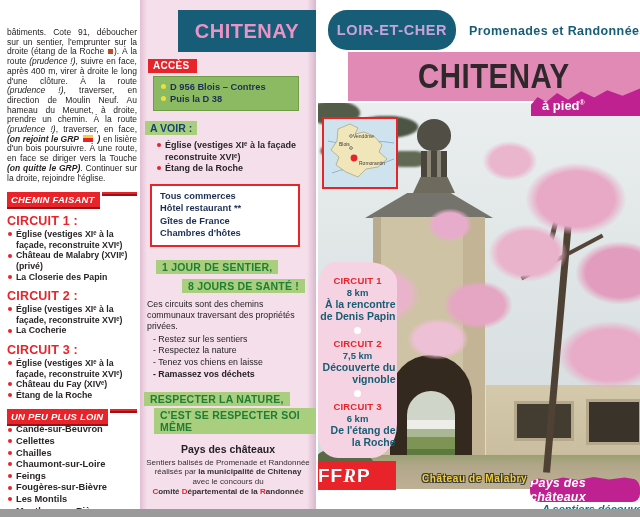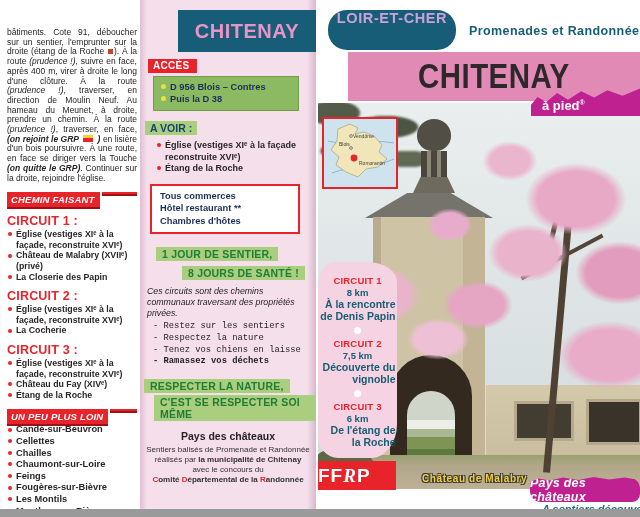--- a/index.html
+++ b/index.html
@@ -58,31 +58,31 @@
            border-radius:50%;background:#e8232a;}
   .services{margin:9px 16px 0 10px;background:#fff;border:2px solid #e8232a;
            padding:4px 6px 5px 8px;}
   .services div{font-size:9.3px;font-weight:bold;line-height:12.5px;color:#1c2f55;}
   .slogan{display:inline-block;background:#a9ce7d;color:#1f7d36;font-weight:bold;
           font-size:10.5px;padding:1px 6px;letter-spacing:.2px;}
   .slg1a{margin:10px 0 0 16px;}
   .slg1b{margin:1px 0 0 42px;}
   .slg2a{margin:8px 0 0 4px;}
   .slg2b{margin:1px 0 0 14px;}
-  .mid-para{margin:5px 8px 0 7px;font-size:8.8px;line-height:11px;color:#262224;font-style:italic;}
-  .rules{margin:2px 0 8px 13px;font-family:Liberation Mono, monospace;}
+  .mid-para{margin:5px 8px 0 7px;font-size:8.8px;line-height:11px;color:#262224;}
+  .rules{margin:2px 0 8px 13px;}
   .rules div{font-size:8.8px;line-height:11.8px;color:#262224;}
   .rules div:last-child{font-weight:bold;}
   .pays-title{margin-top:8px;text-align:center;font-size:10.5px;font-weight:bold;color:#262224;}
   .credits{margin-top:3px;text-align:center;font-size:8px;line-height:9.8px;color:#33302f;}
 
   
   .panel-right{position:absolute;left:316px;top:0;width:324px;height:517px;background:#fff;}
   .dept-box{position:absolute;left:12px;top:10px;width:128px;height:40px;background:#175d78;
-            display:flex;justify-content:center;border-radius:19px;}
+            display:flex;align-items:center;justify-content:center;border-radius:19px;}
   .dept-box span{font-size:14.5px;font-weight:bold;letter-spacing:.6px;color:#c9a3d8;}
   .series{position:absolute;left:153px;top:24px;font-size:12.5px;font-weight:bold;
           color:#175d78;letter-spacing:.4px;white-space:nowrap;}
   .banner{position:absolute;left:32px;top:52px;width:292px;height:49px;background:#e18ab6;
           display:flex;align-items:center;justify-content:center;}
   .banner span{font-size:31px;font-weight:bold;color:#2f282b;letter-spacing:.5px;
           transform:scale(.95,1.12);white-space:nowrap;}
   .apied{position:absolute;left:215px;top:88px;width:109px;height:28px;background:#c02190;
          clip-path:polygon(0 60%,6% 32%,14% 50%,24% 18%,34% 42%,46% 12%,58% 34%,70% 8%,84% 28%,100% 2%,100% 100%,0 100%);
          z-index:6;}
@@ -224,20 +224,21 @@
 
     <div><span class="lbl-green" data-interactable="false">A VOIR :</span></div>
     <div class="avoir" data-interactable="false">
       <div class="li" data-interactable="false"><span data-interactable="false">Église (vestiges XIᵉ à la façade reconstruite XVIᵉ)</span></div>
       <div class="li" data-interactable="false"><span data-interactable="false">Étang de la Roche</span></div>
     </div>
 
     <div class="services" data-interactable="false">
       <div data-interactable="false">Tous commerces</div>
       <div data-interactable="false">Hôtel restaurant **</div>
+      <div data-interactable="false">Gîtes de France</div>
       <div data-interactable="false">Chambres d'hôtes</div>
     </div>
 
     <div class="slg1a"><span class="slogan" data-interactable="false">1 JOUR DE SENTIER,</span></div>
     <div class="slg1b"><span class="slogan" data-interactable="false">8 JOURS DE SANTÉ !</span></div>
 
     <div class="mid-para" data-interactable="false">Ces circuits sont des chemins communaux traversant des propriétés privées.</div>
 
     <div class="rules" data-interactable="false">
       <div data-interactable="false">- Restez sur les sentiers</div>

